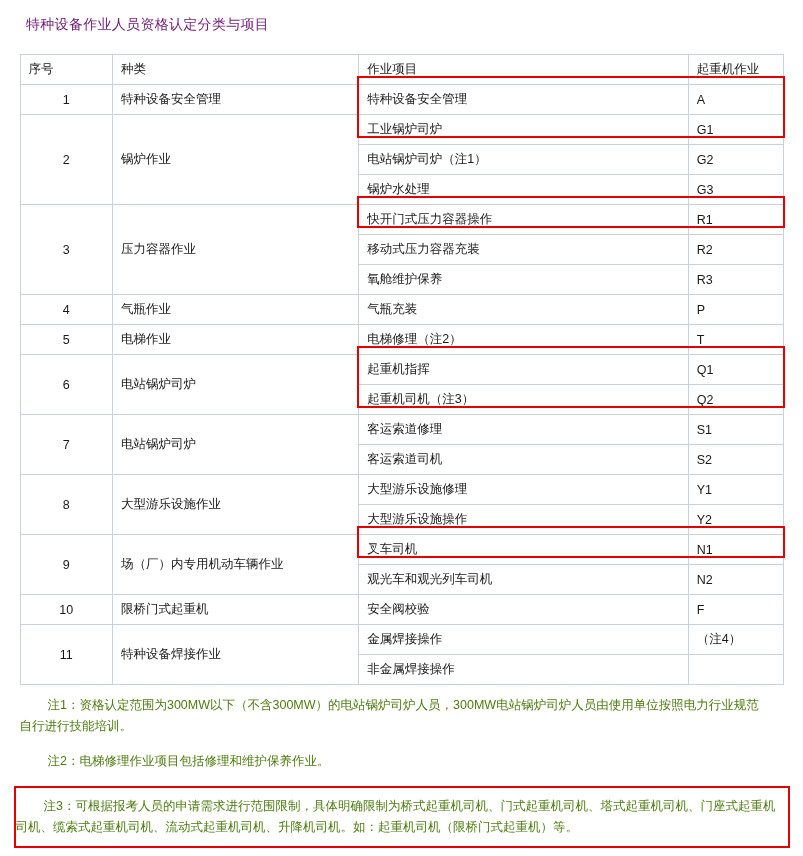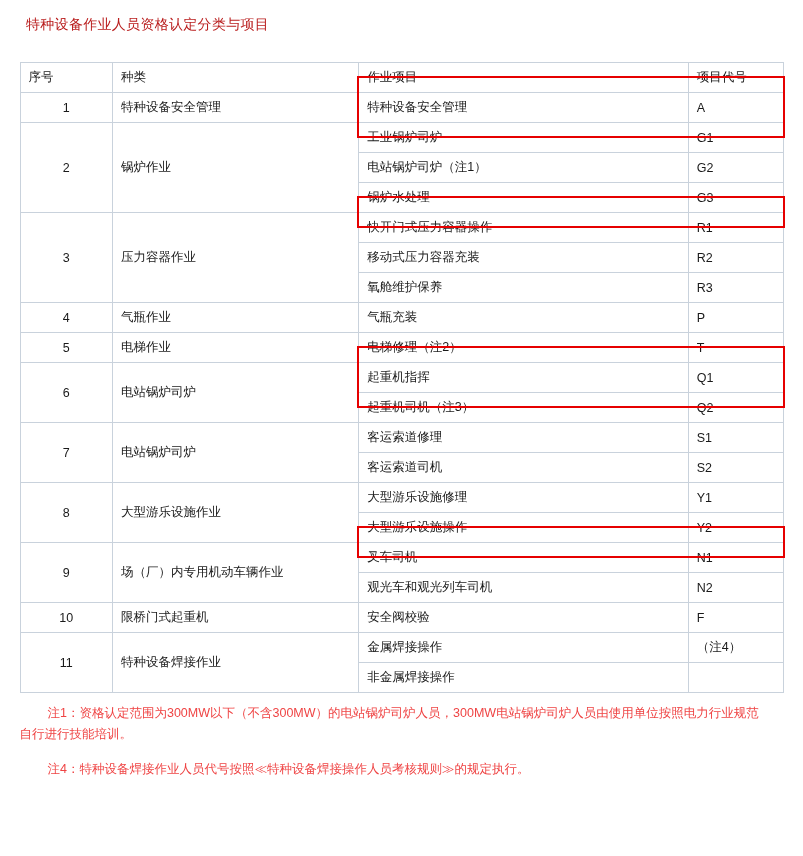--- a/index.html
+++ b/index.html
@@ -16,22 +16,22 @@
     position: relative;
     overflow: hidden;
   }
   .page {
     padding: 14px 12px 0 12px;
     box-sizing: border-box;
     width: 803px;
   }
   .doc-title {
     font-size: 14px;
-    color: #b91c1c;
-    margin: 2px 0 28px 14px;
+    color: #701a75;
+    margin: 2px 0 20px 14px;
     letter-spacing: 0.3px;
   }
   table.qual-table {
     border-collapse: collapse;
     width: 764px;
     margin: 0 auto;
     table-layout: fixed;
     border-radius: 22px;
   }
   table.qual-table th,
@@ -72,21 +72,21 @@
     box-sizing: border-box;
   }
 
   .notes {
     margin: 10px auto 0 auto;
     width: 764px;
   }
   .note {
     font-size: 12.5px;
     line-height: 21px;
-    color: #ef4444;
+    color: #4d7c0f;
     margin: 0 16px 14px 0;
     text-indent: 28px;
     position: relative;
   }
   .note.boxed {
     border: 2px solid #e60000;
     padding: 8px 10px 8px 0;
     margin-left: -6px;
     margin-right: -6px;
     box-sizing: border-box;
@@ -105,21 +105,21 @@
       <col class="c-no">
       <col class="c-cat">
       <col class="c-item">
       <col class="c-code">
     </colgroup>
     <thead>
       <tr>
         <th class="no-cell">序号</th>
         <th class="cat-cell">种类</th>
         <th class="item-cell">作业项目</th>
-        <th class="code-cell">项目代号</th>
+        <th class="code-cell">起重机作业</th>
       </tr>
     </thead>
     <tbody id="table-body">
         <tr>
           <td class="no-cell" rowspan="1">1</td>
           <td class="cat-cell" rowspan="1">特种设备安全管理</td>
           <td class="item-cell">特种设备安全管理</td>
           <td class="code-cell">A</td>
         </tr>
         <tr>
@@ -216,20 +216,22 @@
         </tr>
         <tr>
           <td class="item-cell">非金属焊接操作</td>
           <td class="code-cell"></td>
         </tr>
       </tbody>
   </table>
 
   <div class="notes" id="notes-container">
       <p class="note">注1：资格认定范围为300MW以下（不含300MW）的电站锅炉司炉人员，300MW电站锅炉司炉人员由使用单位按照电力行业规范自行进行技能培训。</p>
+      <p class="note">注2：电梯修理作业项目包括修理和维护保养作业。</p>
+      <p class="note boxed">注3：可根据报考人员的申请需求进行范围限制，具体明确限制为桥式起重机司机、门式起重机司机、塔式起重机司机、门座式起重机司机、缆索式起重机司机、流动式起重机司机、升降机司机。如：起重机司机（限桥门式起重机）等。</p>
       <p class="note last">注4：特种设备焊接作业人员代号按照≪特种设备焊接操作人员考核规则≫的规定执行。</p>
     </div>
 
 </div>
 
 <div class="hl" style="left: 356.828px; top: 75.5px; width: 428.172px; height: 62px;"></div>
 <div class="hl" style="left: 356.828px; top: 195.5px; width: 428.172px; height: 32px;"></div>
 <div class="hl" style="left: 356.828px; top: 345.5px; width: 428.172px; height: 62px;"></div>
 <div class="hl" style="left: 356.828px; top: 525.5px; width: 428.172px; height: 32px;"></div>
 

